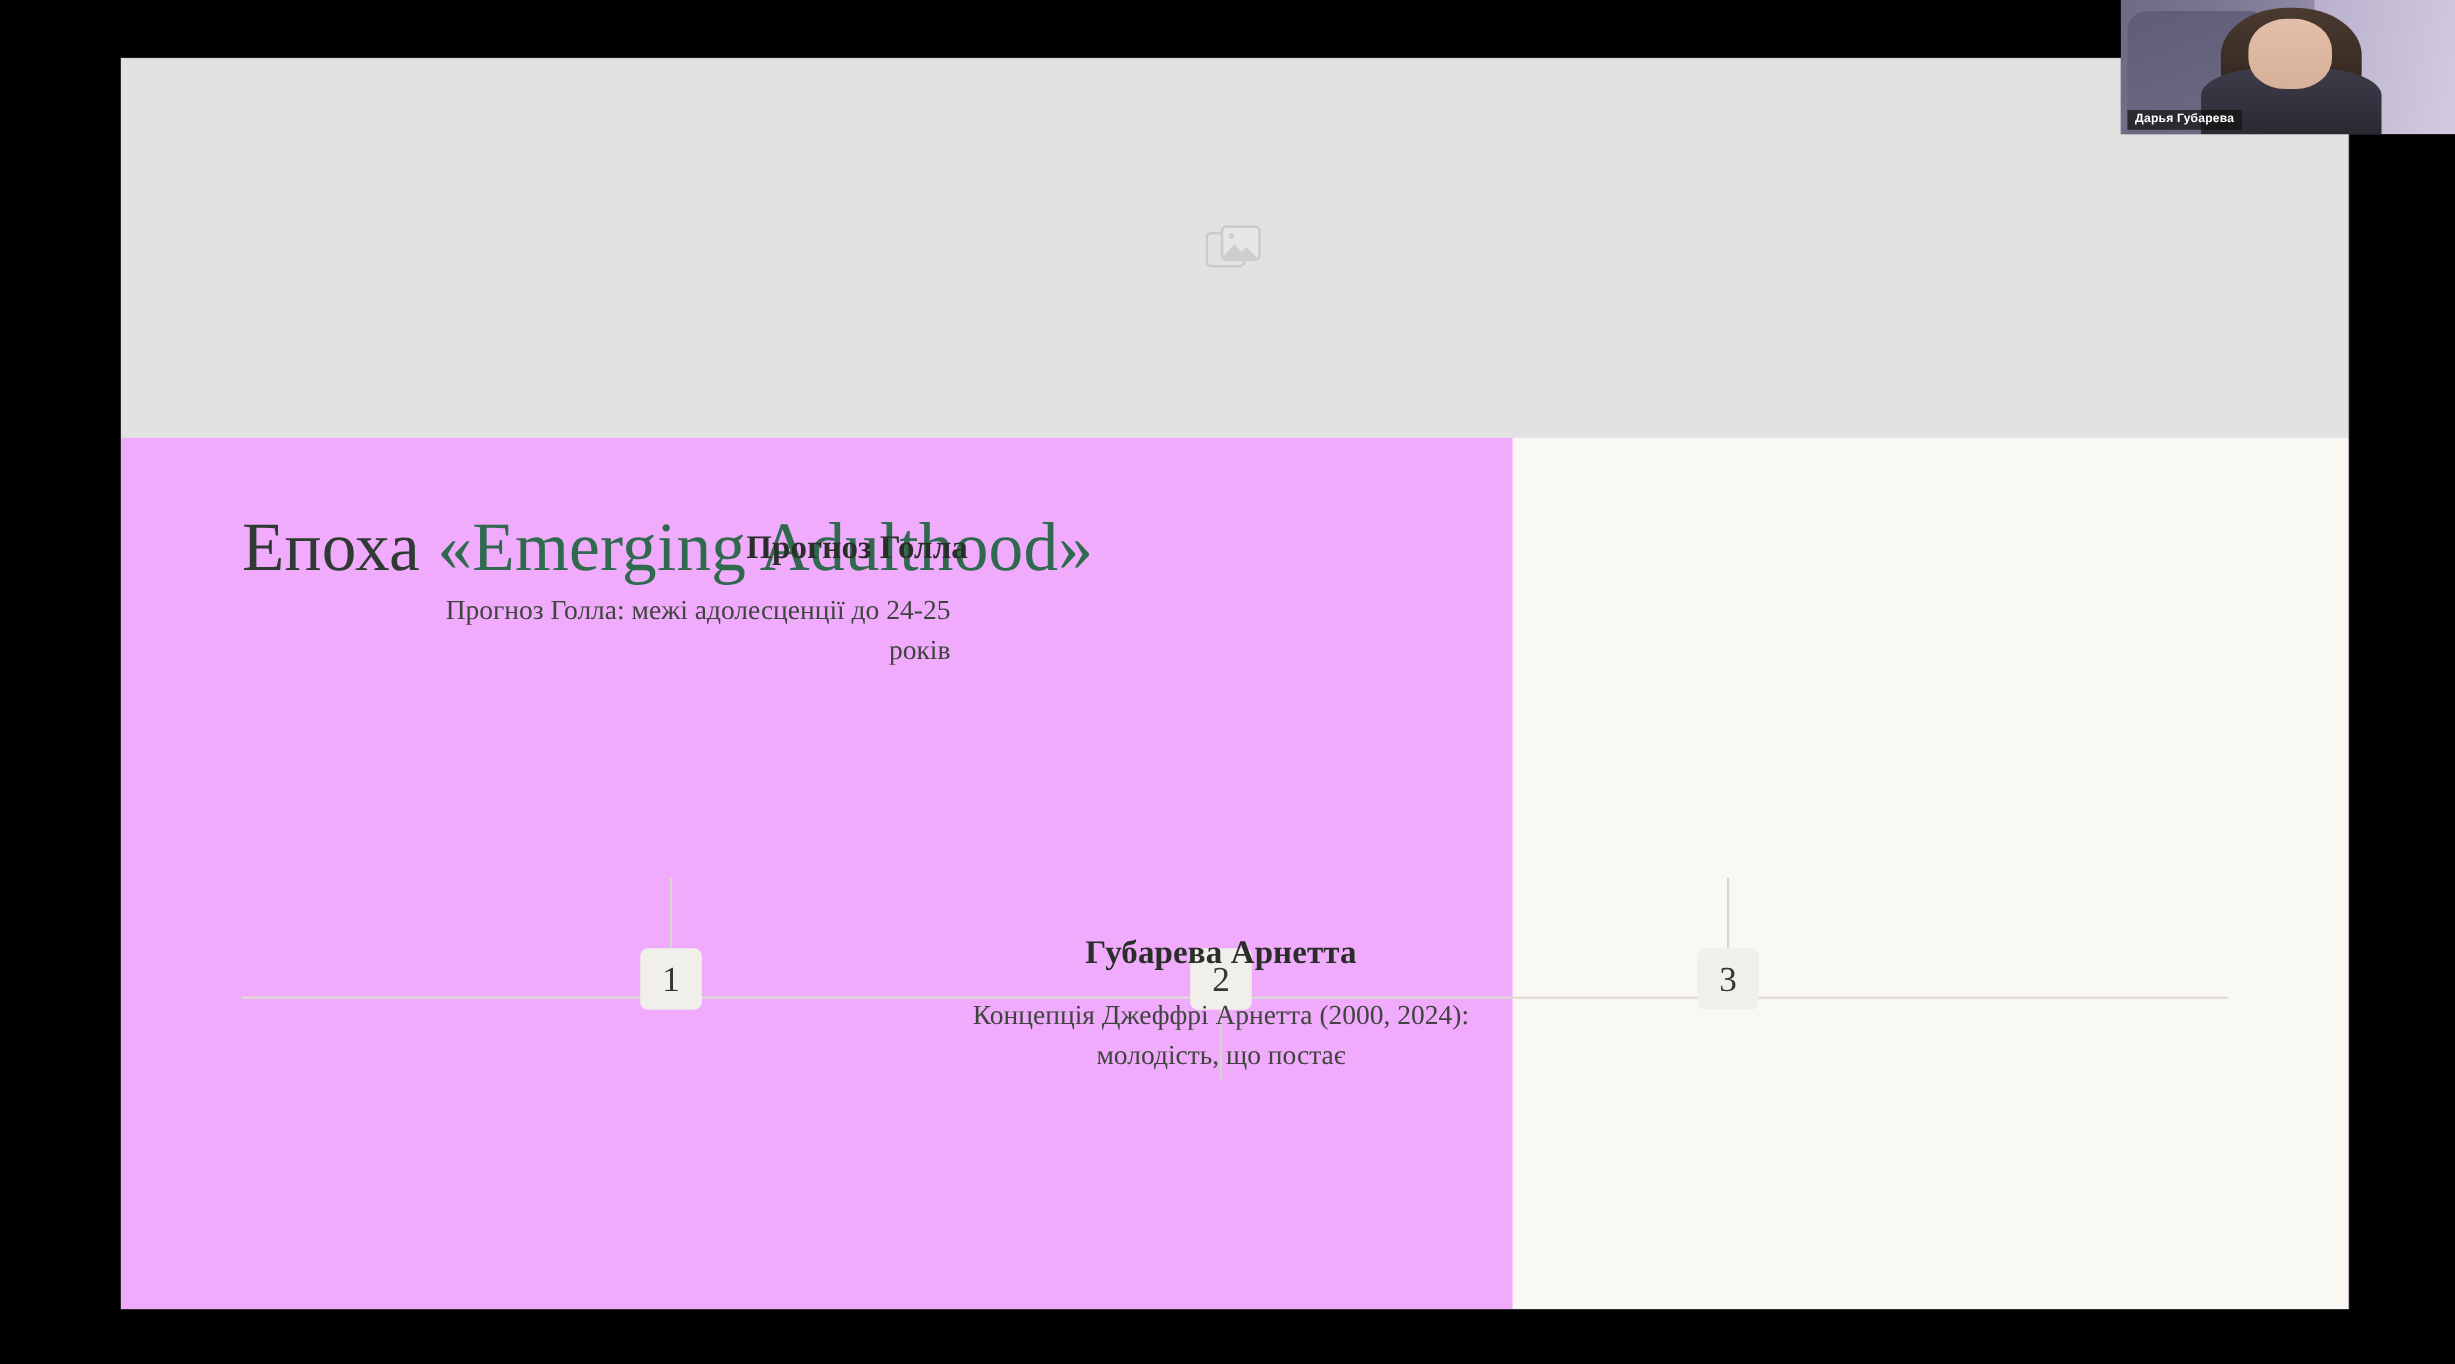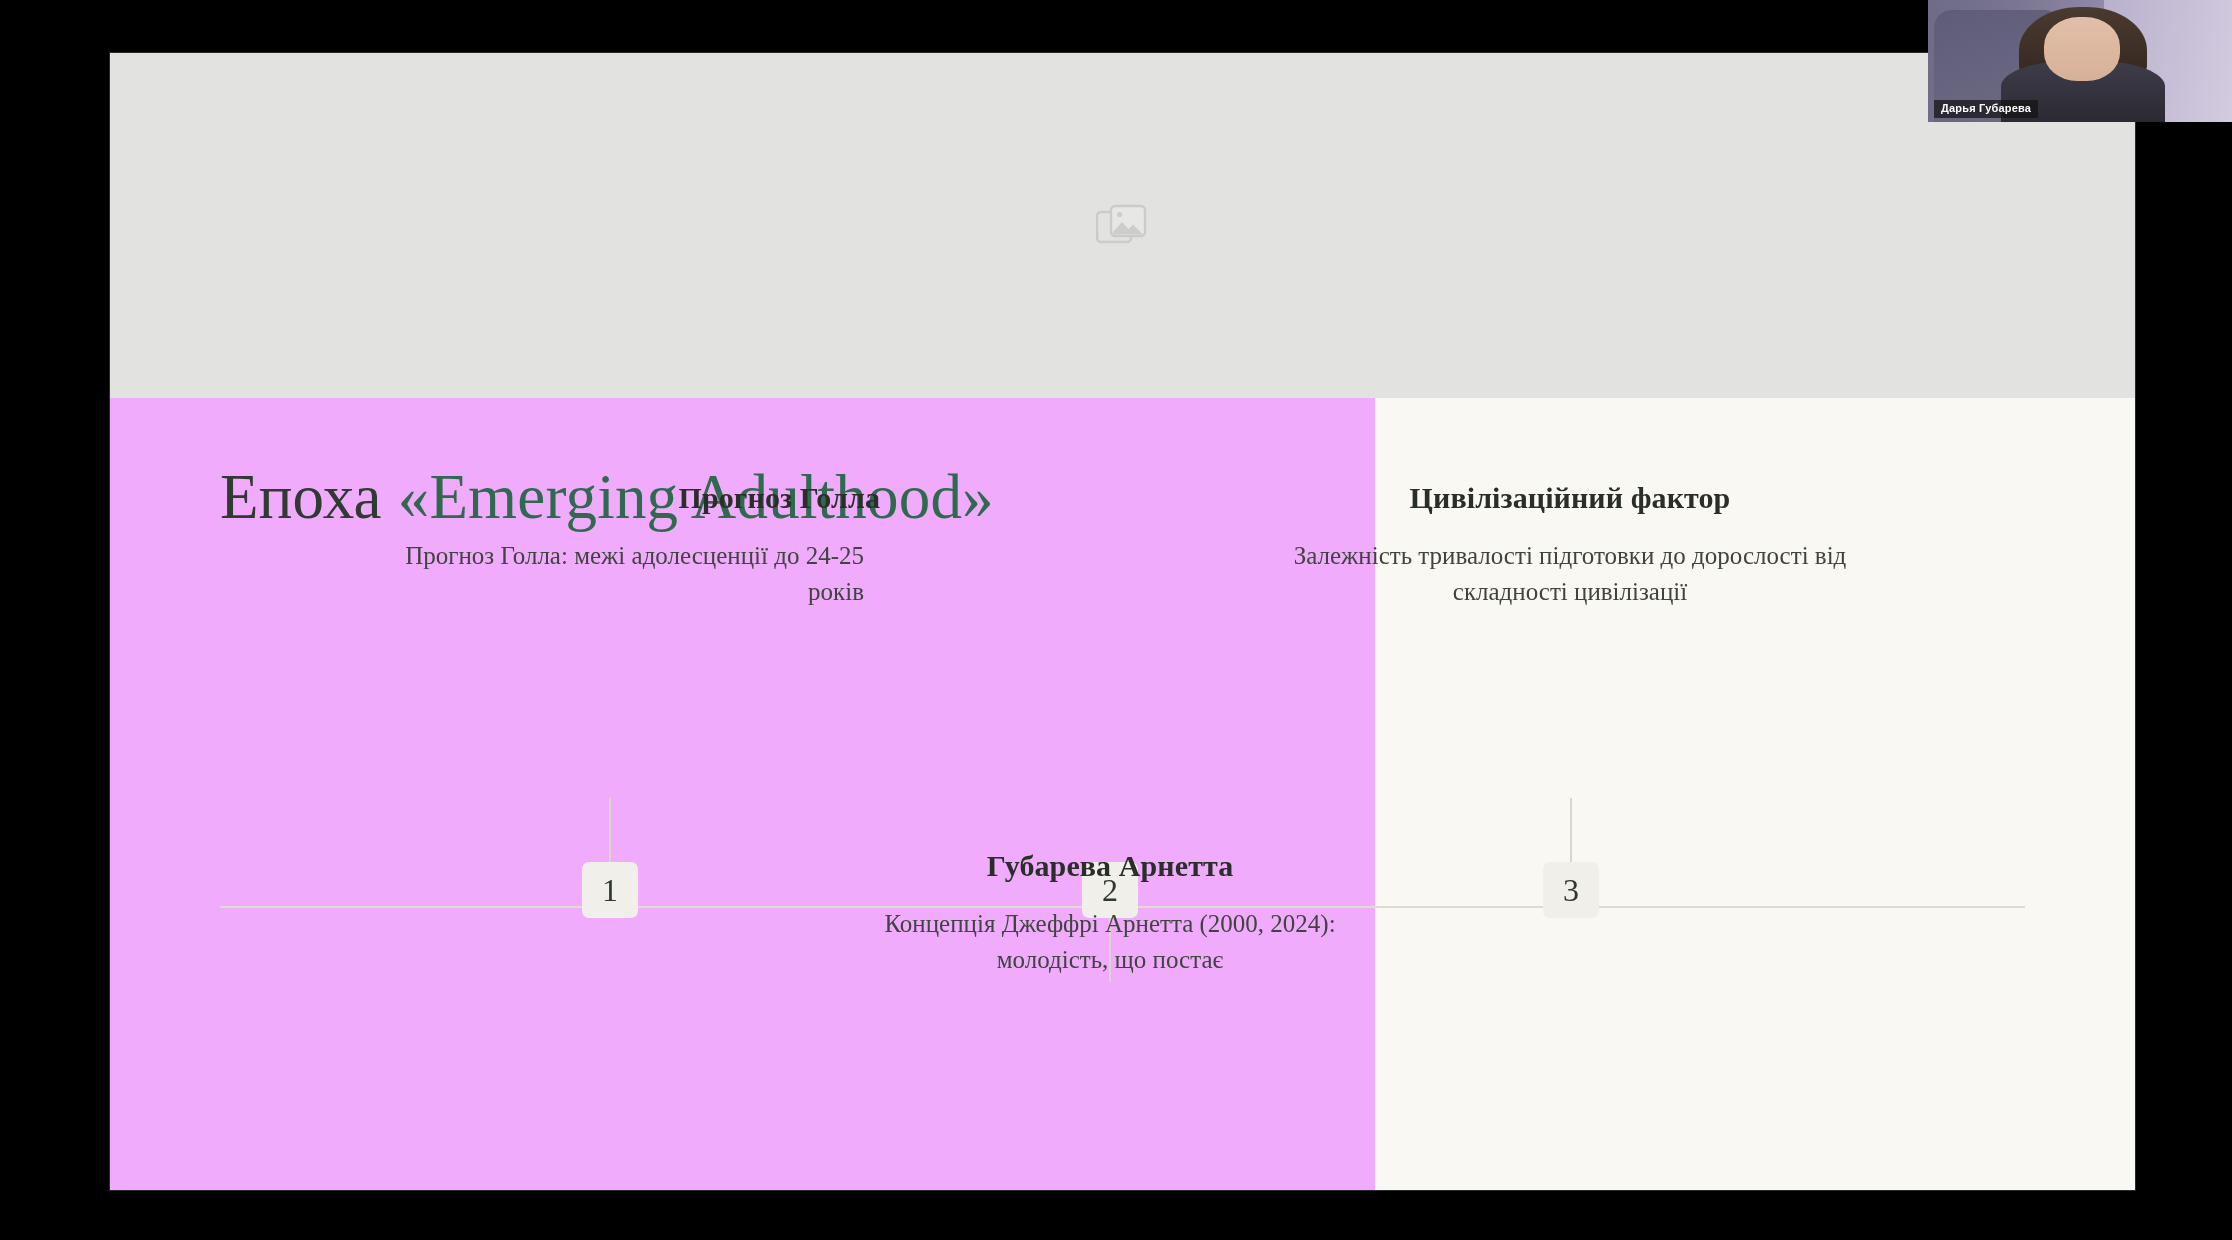--- a/index.html
+++ b/index.html
@@ -256,24 +256,20 @@
       </div>
     <div class="node n3">
         <span>3</span>
       </div>
 
     <div class="item top-left">
       <p class="item-title">Прогноз Голла</p>
       <p class="item-desc">Прогноз Голла: межі адолесценції до 24-25 років</p>
     </div>
 
-    <div class="item top-right">
-      <p class="item-title">Цивілізаційний фактор</p>
-      <p class="item-desc">Залежність тривалості підготовки до дорослості від складності цивілізації</p>
-    </div>
 
     <div class="item bottom">
       <p class="item-title">Губарева Арнетта</p>
       <p class="item-desc">Концепція Джеффрі Арнетта (2000, 2024): молодість, що постає</p>
     </div>
 
   </div>
 </div>
 
 <div class="webcam">

